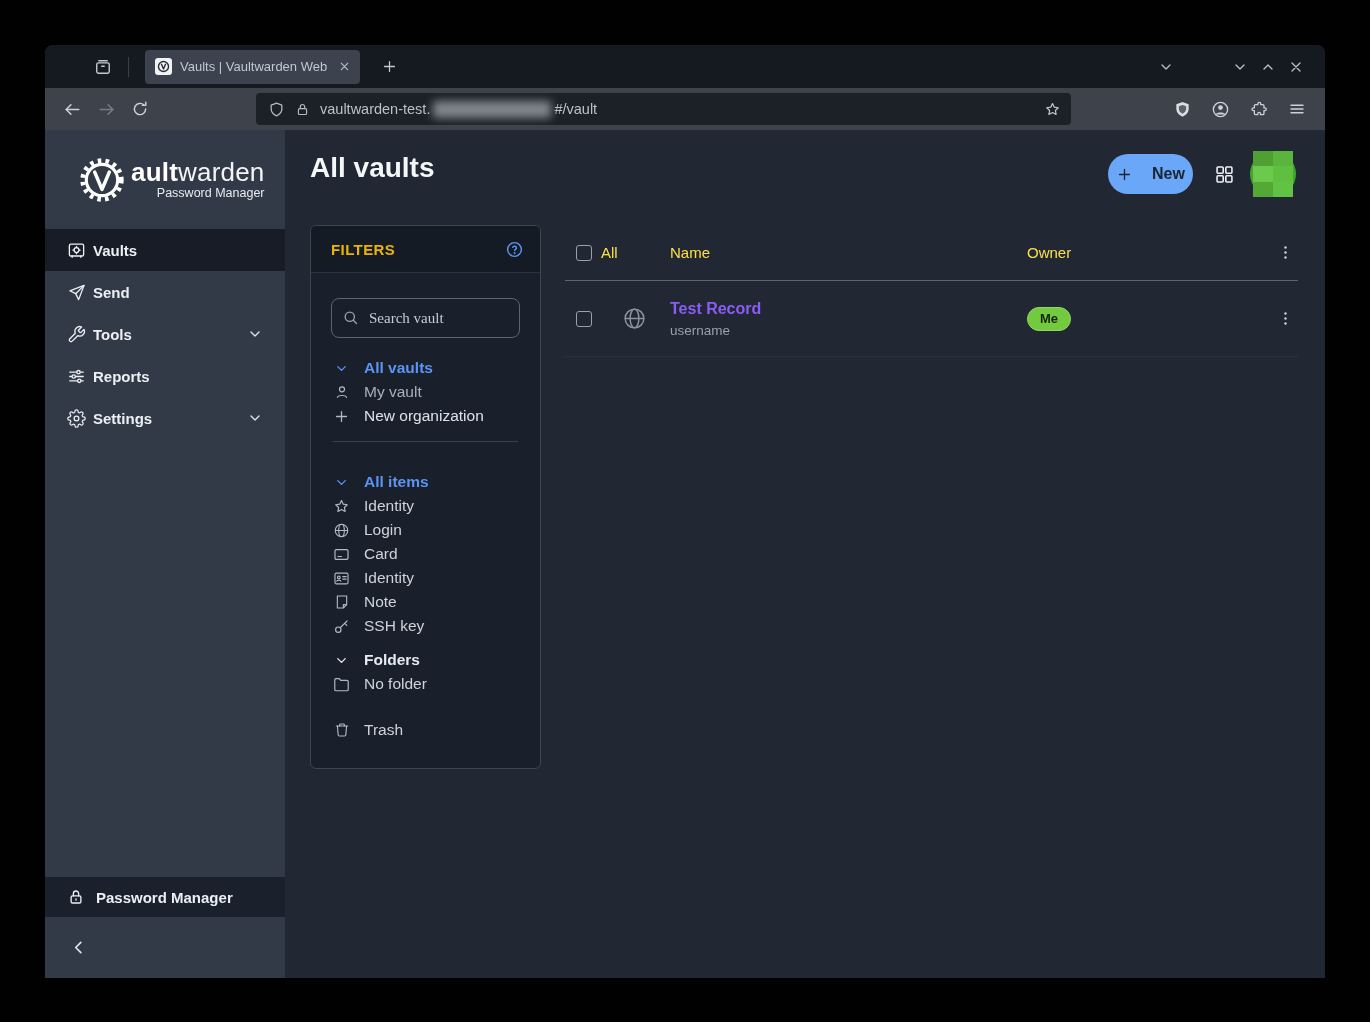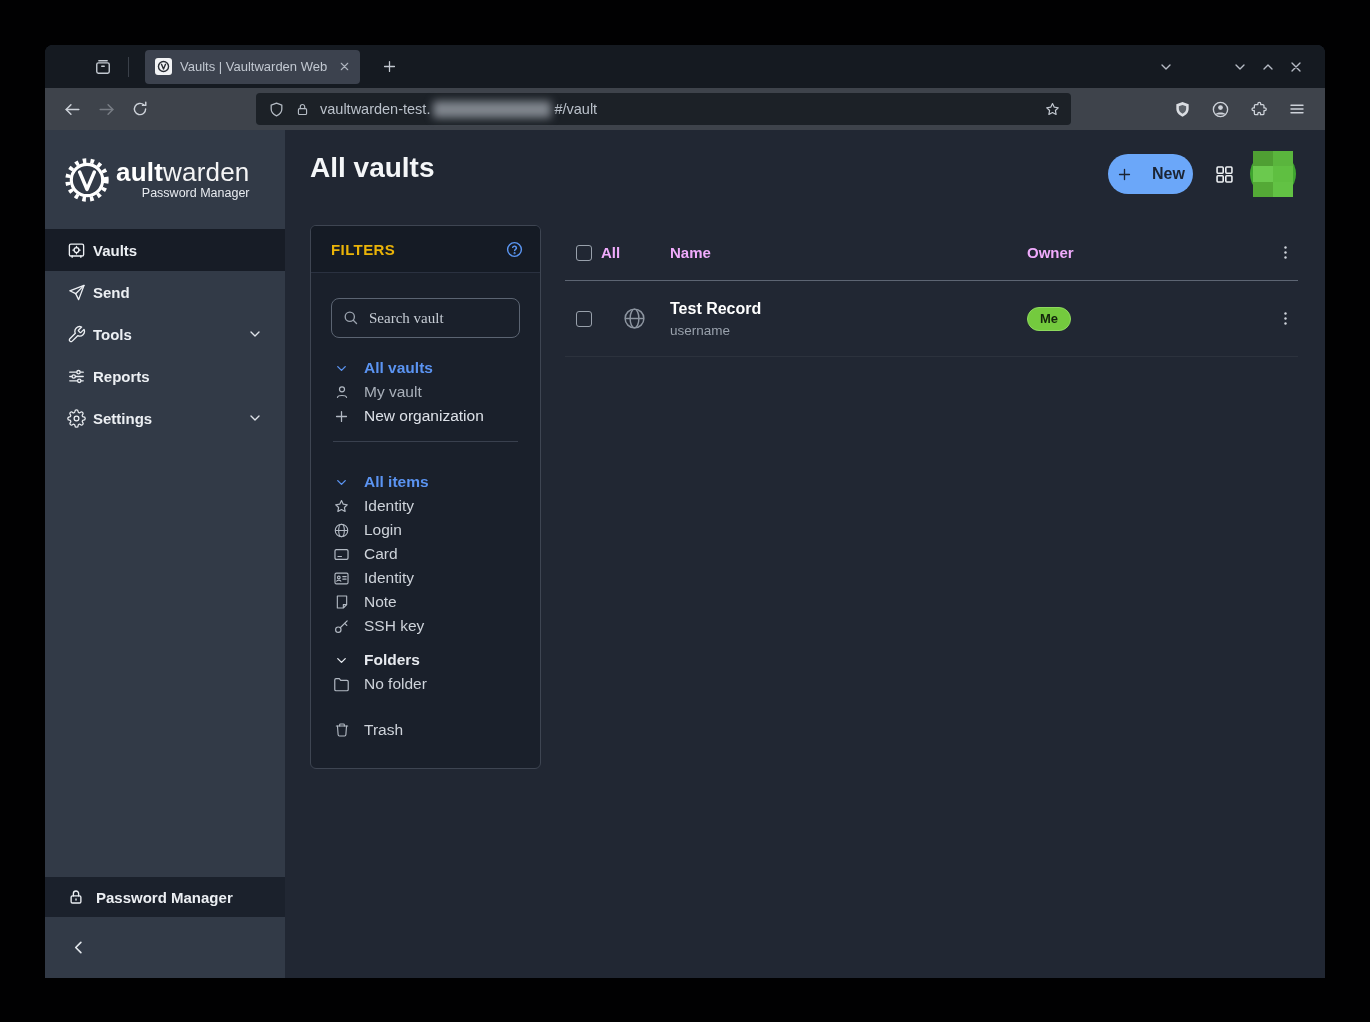--- a/index.html
+++ b/index.html
@@ -41,21 +41,21 @@
   .urlstar { margin-left:auto; color:#c3c9d1; display:flex; cursor:pointer; }
   .tool-right { margin-left:auto; display:flex; align-items:center; gap:5px; padding-right:2px; }
   .tool-right .navbtn { width:33px; }
 
   
   .app { display:flex; height:848px; }
   .sidebar { width:240px; background:#323a47; display:flex; flex-direction:column; flex:none; }
   .main { flex:1; background:#212733; position:relative; }
 
   
-  .brand { height:99px; display:flex; align-items:center; padding-left:19px; color:#fff; }
+  .brand { height:99px; display:flex; align-items:center; padding-left:34px; color:#fff; }
   .brand-text { margin-left:6px; }
   .brand-line { font-size:26px; line-height:26px; color:#fff; letter-spacing:.2px; }
   .brand-line .b { font-weight:700; }
   .brand-line .l { font-weight:400; opacity:.95; }
   .brand-sub { font-size:12.5px; color:#e8ebf0; text-align:right; margin-top:1px; }
   .nav-item { height:42px; display:flex; align-items:center; padding:0 22px; gap:7px;
     color:#eceff3; font-size:15px; font-weight:700; cursor:pointer; }
   .nav-item .nicon { width:19px; display:flex; justify-content:center; flex:none; }
   .nav-item.active { background:#171c26; }
   .nav-item .nav-chev { margin-left:auto; color:#dfe3e9; display:flex; }
@@ -97,28 +97,28 @@
   .frow.head { font-weight:700; color:#e7eaef; }
   .frow.head .ficon { color:#dfe3e9; }
   .frow.dim { color:#a9b0ba; }
   .frow.bright { color:#dde1e8; }
   .fdivider { border-top:1px solid #39404e; margin:13px 2px 28px 2px; }
   .gap10 { height:10px; } .gap22 { height:22px; }
 
   
   .vtable { position:absolute; left:280px; top:95px; width:733px; }
   .thead { display:flex; align-items:center; height:56px; border-bottom:1px solid #5d6573;
-    font-size:15px; font-weight:700; color:#f0abfc; }
+    font-size:15px; font-weight:400; color:#fde047; }
   .trow { display:flex; align-items:center; height:76px; border-bottom:1px solid rgba(255,255,255,.05); }
   .cell-sel { width:105px; display:flex; align-items:center; flex:none; padding-left:11px; }
   .checkbox { width:16px; height:16px; border:1.5px solid #99a1ac; border-radius:3px; cursor:pointer; flex:none; }
   .all-label { margin-left:9px; }
   .row-globe { margin-left:30px; color:#8d95a0; display:flex; }
   .cell-name { flex:1; min-width:0; }
-  .item-name { font-size:16px; font-weight:600; color:#ffffff; cursor:pointer; }
+  .item-name { font-size:16px; font-weight:600; color:#8b5cf6; cursor:pointer; }
   .item-sub { font-size:13.5px; color:#99a1ac; margin-top:5px; }
   .cell-owner { width:245px; flex:none;margin-left:43px; }
   .badge { display:inline-flex; align-items:center; justify-content:center; height:24px; padding:0 12px;
     background:#74ca3e; border:1px solid #8ed95e; border-radius:12px;
     color:#14250d; font-size:13px; font-weight:700; }
   .cell-menu { width:26px; flex:none; display:flex; justify-content:center; color:#cfd4db; cursor:pointer; }
 </style>
 </head>
 <body>
 

